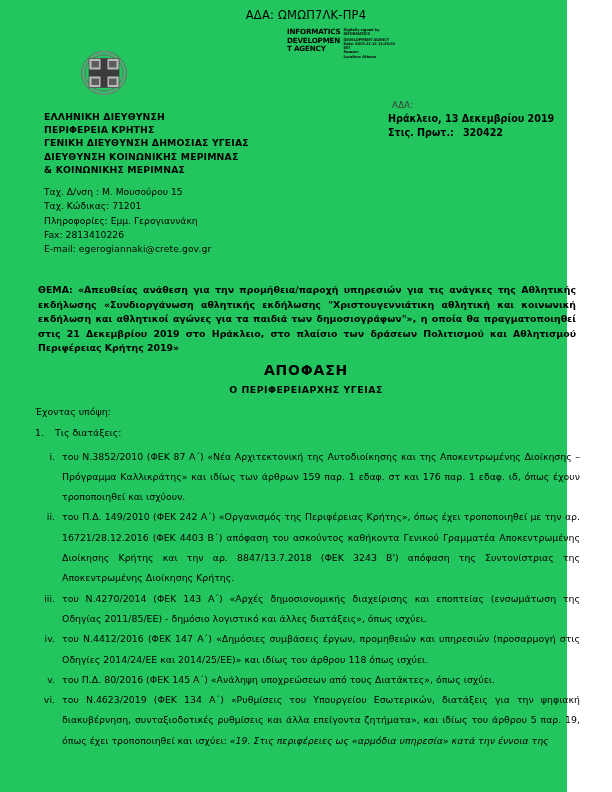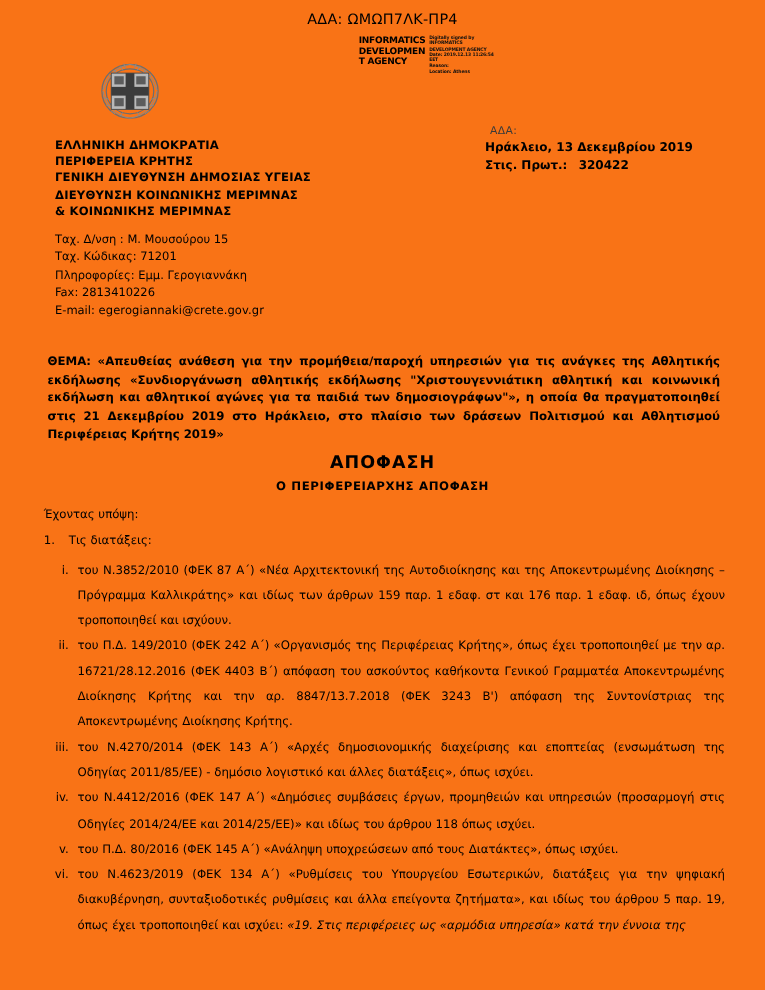--- a/index.html
+++ b/index.html
@@ -11,23 +11,23 @@
     width: 612px;
     height: 792px;
     position: relative;
     font-family: "DejaVu Sans", "Liberation Sans", sans-serif;
     color: #000000;
     overflow: hidden;
   }
 
   .page {
     position: relative;
-    width: 612px;
+    width: 567px;
     height: 792px;
-    background: #f97316;
+    background: #22c55e;
   }
 
   
   .ada-top {
     position: absolute;
     top: 8px;
     left: 0;
     width: 612px;
     text-align: center;
     font-size: 11.5px;
@@ -242,21 +242,21 @@
     </g>
     <g fill="#5c5c5c">
       <rect x="25" y="24" width="15" height="13"></rect>
       <rect x="60" y="24" width="15" height="13"></rect>
       <rect x="25" y="59" width="15" height="13"></rect>
       <rect x="60" y="59" width="15" height="13"></rect>
     </g>
   </svg>
 
   <div class="letterhead">
-    <div>ΕΛΛΗΝΙΚΗ ΔΗΜΟΚΡΑΤΙΑ</div>
+    <div>ΕΛΛΗΝΙΚΗ ΔΙΕΥΘΥΝΣΗ</div>
     <div>ΠΕΡΙΦΕΡΕΙΑ ΚΡΗΤΗΣ</div>
     <div>ΓΕΝΙΚΗ ΔΙΕΥΘΥΝΣΗ ΔΗΜΟΣΙΑΣ ΥΓΕΙΑΣ</div>
     <div>ΔΙΕΥΘΥΝΣΗ ΚΟΙΝΩΝΙΚΗΣ ΜΕΡΙΜΝΑΣ</div>
     <div>&amp; ΚΟΙΝΩΝΙΚΗΣ ΜΕΡΙΜΝΑΣ</div>
   </div>
 
   <div class="rightblock">
     <div class="ada-small">ΑΔΑ:</div>
     <div class="bold">Ηράκλειο, 13 Δεκεμβρίου 2019</div>
     <div class="bold">
@@ -286,21 +286,21 @@
       <span class="em">egerogiannaki@crete.gov.gr</span>
     </div>
   </div>
 
   <div class="thema">
     <span>ΘΕΜΑ:</span>
     <span>«Απευθείας ανάθεση για την προμήθεια/παροχή υπηρεσιών για τις ανάγκες της Αθλητικής εκδήλωσης «Συνδιοργάνωση αθλητικής εκδήλωσης "Χριστουγεννιάτικη αθλητική και κοινωνική εκδήλωση και αθλητικοί αγώνες για τα παιδιά των δημοσιογράφων"», η οποία θα πραγματοποιηθεί στις 21 Δεκεμβρίου 2019 στο Ηράκλειο, στο πλαίσιο των δράσεων Πολιτισμού και Αθλητισμού Περιφέρειας Κρήτης 2019»</span>
   </div>
 
   <div class="apofasi">ΑΠΟΦΑΣΗ</div>
-  <div class="perifereiarchis">Ο ΠΕΡΙΦΕΡΕΙΑΡΧΗΣ ΑΠΟΦΑΣΗ</div>
+  <div class="perifereiarchis">Ο ΠΕΡΙΦΕΡΕΙΑΡΧΗΣ ΥΓΕΙΑΣ</div>
   <div class="echontas">Έχοντας υπόψη:</div>
 
   <div class="list-root">
     <div class="num-item">
       <div class="marker">1.</div>
       <div class="body">Τις διατάξεις:</div>
     </div>
 
     <div class="roman-list">
 

